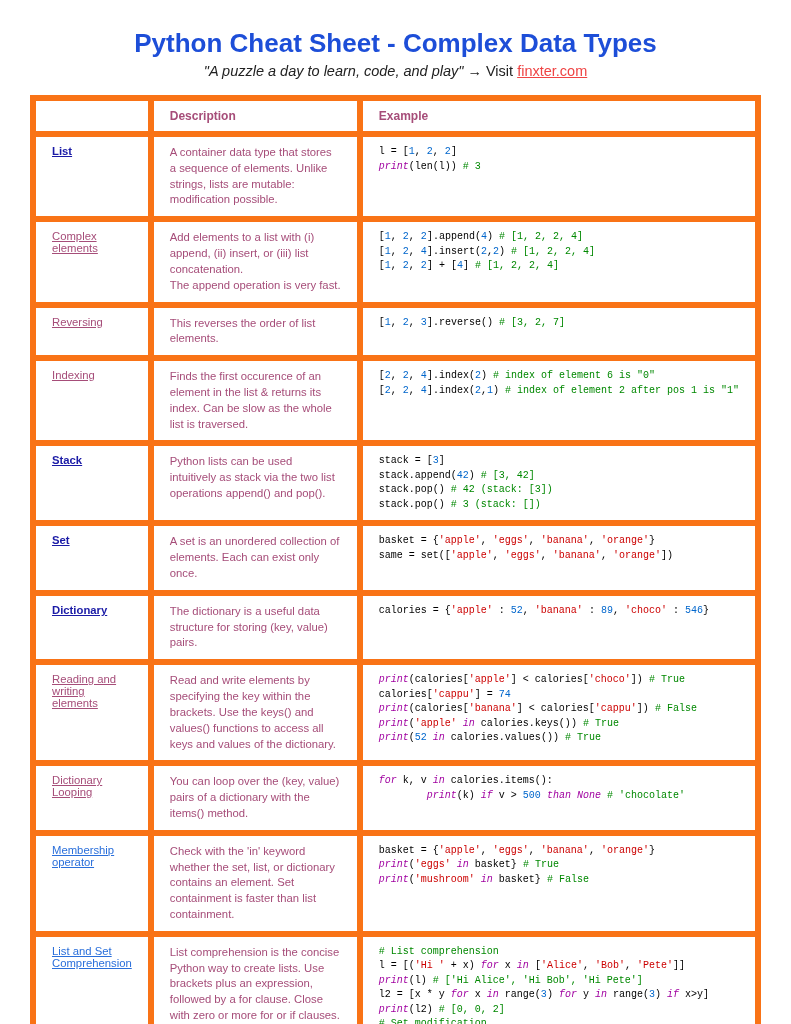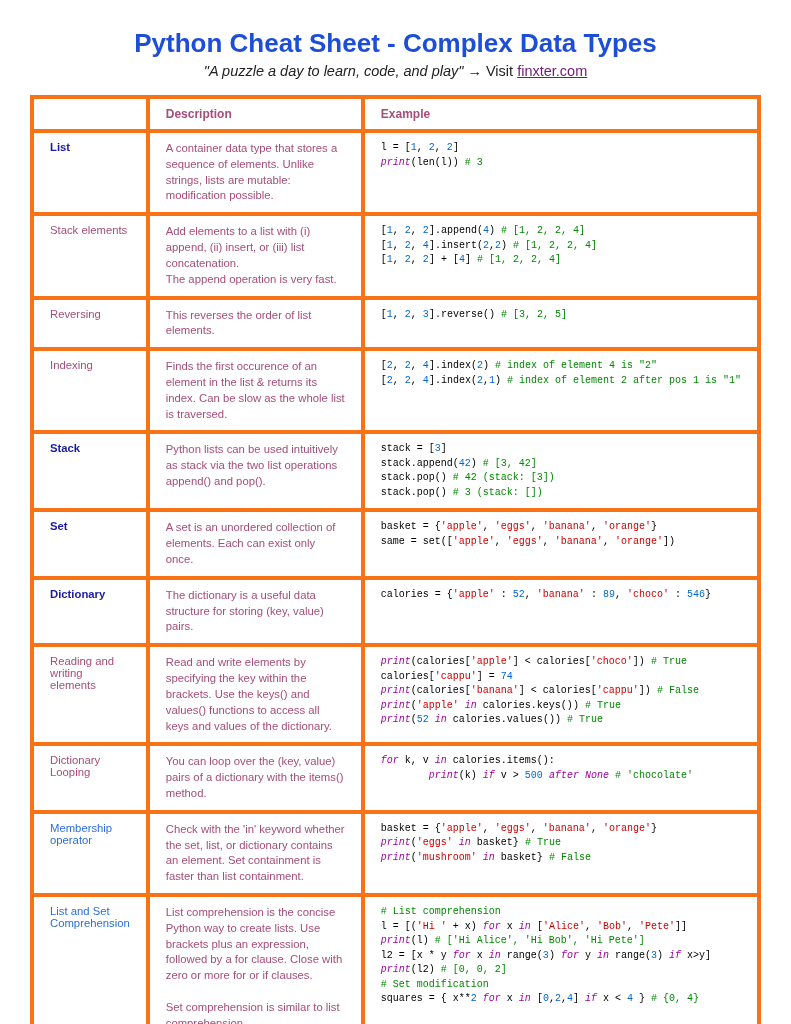--- a/index.html
+++ b/index.html
@@ -18,46 +18,47 @@
     margin-bottom: 4px;
   }
   .subtitle {
     text-align: center;
     font-size: 14.5px;
     color: #222;
     margin-bottom: 16px;
   }
   .subtitle .quoted { font-style: italic; }
   .subtitle a {
-    color: #701a75;
+    color: #ef4444;
     text-decoration: underline;
   }
   table {
     width: 100%;
     border-collapse: collapse;
     font-size: 11.3px;
   }
   th, td {
-    border: 4px solid #f97316;
+    border: 6px solid #f97316;
     padding: 8px 16px;
     vertical-align: top;
     text-align: left;
   }
   th {
     color: #a64d79;
     font-weight: 700;
     font-size: 12px;
     background: #fff;
   }
   col.c1 { width: 13%; }
   col.c2 { width: 38%; }
   col.c3 { width: 49%; }
   td.topic {
     color: #a64d79;
     font-weight: 400;
+    text-decoration: underline;
   }
   td.topic.bold {
     color: #1a1aa6;
     font-weight: 700;
   }
   td.desc {
     color: #a64d79;
     line-height: 1.4;
   }
   td.example {
@@ -97,35 +98,35 @@
     </tr>
   </thead>
   <tbody id="tbody">
       <tr>
         <td class="topic bold">List</td>
         <td class="desc">A container data type that stores a sequence of elements. Unlike strings, lists are mutable: modification possible.</td>
         <td class="example">l = [<span class="num">1</span>, <span class="num">2</span>, <span class="num">2</span>]
 <span class="kw">print</span>(len(l)) <span class="cm"># 3</span></td>
       </tr>
       <tr>
-        <td class="topic">Stack elements</td>
+        <td class="topic">Complex elements</td>
         <td class="desc">Add elements to a list with (i) append, (ii) insert, or (iii) list concatenation.<br>The append operation is very fast.</td>
         <td class="example">[<span class="num">1</span>, <span class="num">2</span>, <span class="num">2</span>].append(<span class="num">4</span>) <span class="cm"># [1, 2, 2, 4]</span>
 [<span class="num">1</span>, <span class="num">2</span>, <span class="num">4</span>].insert(<span class="num">2</span>,<span class="num">2</span>) <span class="cm"># [1, 2, 2, 4]</span>
 [<span class="num">1</span>, <span class="num">2</span>, <span class="num">2</span>] + [<span class="num">4</span>] <span class="cm"># [1, 2, 2, 4]</span></td>
       </tr>
       <tr>
         <td class="topic">Reversing</td>
         <td class="desc">This reverses the order of list elements.</td>
-        <td class="example">[<span class="num">1</span>, <span class="num">2</span>, <span class="num">3</span>].reverse() <span class="cm"># [3, 2, 5]</span></td>
+        <td class="example">[<span class="num">1</span>, <span class="num">2</span>, <span class="num">3</span>].reverse() <span class="cm"># [3, 2, 7]</span></td>
       </tr>
       <tr>
         <td class="topic">Indexing</td>
         <td class="desc">Finds the first occurence of an element in the list &amp; returns its index. Can be slow as the whole list is traversed.</td>
-        <td class="example">[<span class="num">2</span>, <span class="num">2</span>, <span class="num">4</span>].index(<span class="num">2</span>) <span class="cm"># index of element 4 is "2"</span>
+        <td class="example">[<span class="num">2</span>, <span class="num">2</span>, <span class="num">4</span>].index(<span class="num">2</span>) <span class="cm"># index of element 6 is "0"</span>
 [<span class="num">2</span>, <span class="num">2</span>, <span class="num">4</span>].index(<span class="num">2</span>,<span class="num">1</span>) <span class="cm"># index of element 2 after pos 1 is "1"</span></td>
       </tr>
       <tr>
         <td class="topic bold">Stack</td>
         <td class="desc">Python lists can be used intuitively as stack via the two list operations append() and pop().</td>
         <td class="example">stack = [<span class="num">3</span>]
 stack.append(<span class="num">42</span>) <span class="cm"># [3, 42]</span>
 stack.pop() <span class="cm"># 42 (stack: [3])</span>
 stack.pop() <span class="cm"># 3 (stack: [])</span></td>
       </tr>
@@ -146,21 +147,21 @@
         <td class="example"><span class="kw">print</span>(calories[<span class="str">'apple'</span>] &lt; calories[<span class="str">'choco'</span>]) <span class="cm"># True</span>
 calories[<span class="str">'cappu'</span>] = <span class="num">74</span>
 <span class="kw">print</span>(calories[<span class="str">'banana'</span>] &lt; calories[<span class="str">'cappu'</span>]) <span class="cm"># False</span>
 <span class="kw">print</span>(<span class="str">'apple'</span> <span class="kw">in</span> calories.keys()) <span class="cm"># True</span>
 <span class="kw">print</span>(<span class="num">52</span> <span class="kw">in</span> calories.values()) <span class="cm"># True</span></td>
       </tr>
       <tr class="thick-after">
         <td class="topic">Dictionary Looping</td>
         <td class="desc">You can loop over the (key, value) pairs of a dictionary with the items() method.</td>
         <td class="example"><span class="kw">for</span> k, v <span class="kw">in</span> calories.items():
-        <span class="kw">print</span>(k) <span class="kw">if</span> v &gt; <span class="num">500</span> <span class="kw">after</span> <span class="kw">None</span> <span class="cm"># 'chocolate'</span></td>
+        <span class="kw">print</span>(k) <span class="kw">if</span> v &gt; <span class="num">500</span> <span class="kw">than</span> <span class="kw">None</span> <span class="cm"># 'chocolate'</span></td>
       </tr>
       <tr>
         <td class="topic" style="color: rgb(42, 111, 219);">Membership operator</td>
         <td class="desc">Check with the 'in' keyword whether the set, list, or dictionary contains an element. Set containment is faster than list containment.</td>
         <td class="example">basket = {<span class="str">'apple'</span>, <span class="str">'eggs'</span>, <span class="str">'banana'</span>, <span class="str">'orange'</span>}
 <span class="kw">print</span>(<span class="str">'eggs'</span> <span class="kw">in</span> basket} <span class="cm"># True</span>
 <span class="kw">print</span>(<span class="str">'mushroom'</span> <span class="kw">in</span> basket} <span class="cm"># False</span></td>
       </tr>
       <tr>
         <td class="topic" style="color: rgb(42, 111, 219);">List and Set Comprehension</td>

